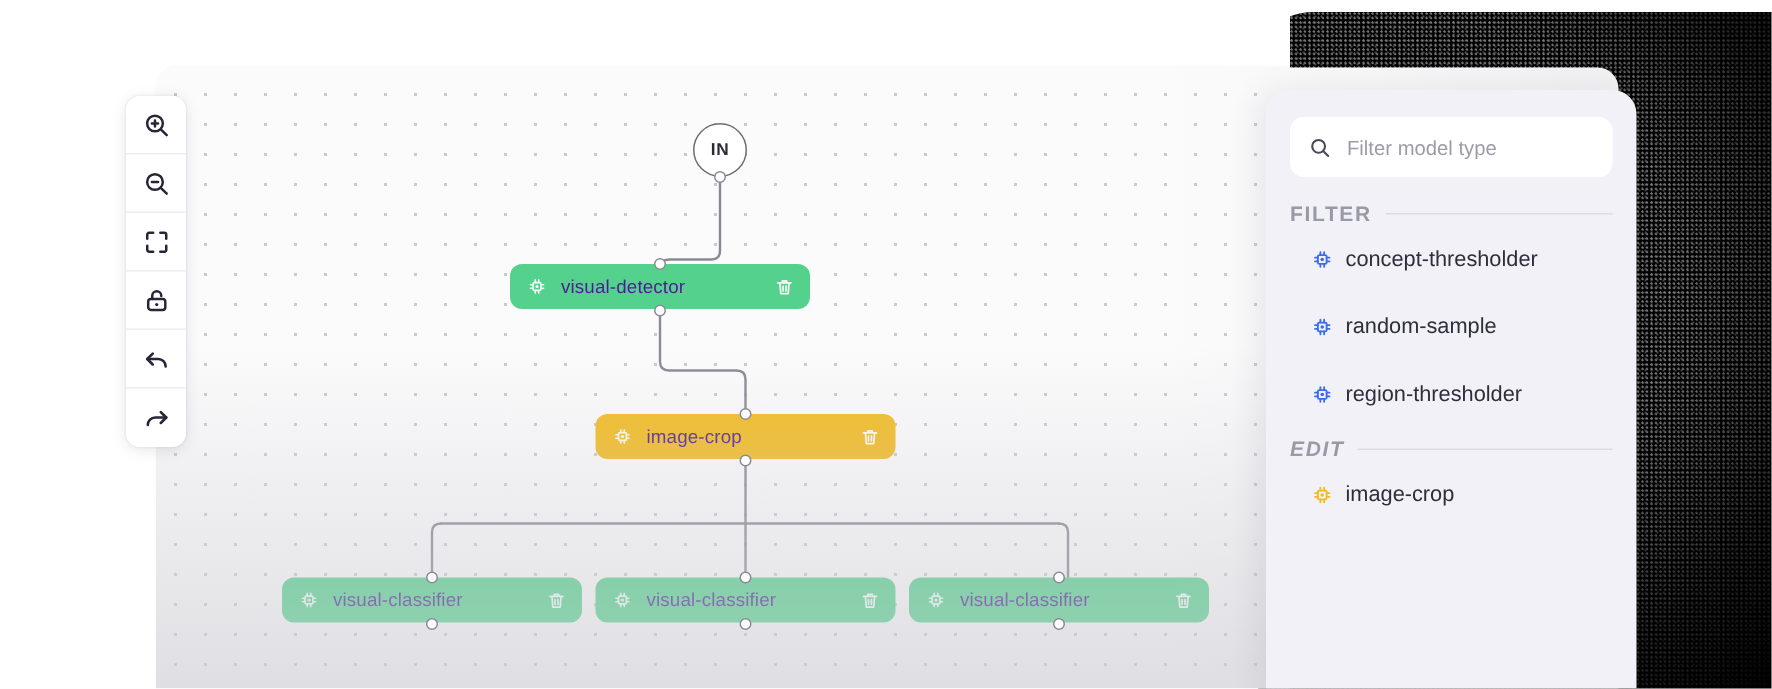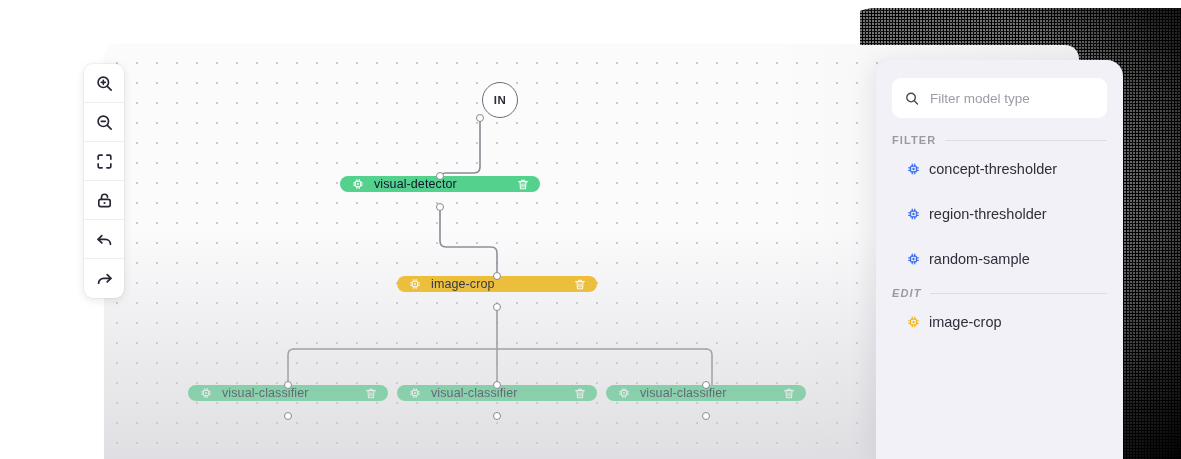--- a/index.html
+++ b/index.html
@@ -63,24 +63,24 @@
     pointer-events: none;
   }
 
   
   .edges { position: absolute; inset: 0; overflow: visible; }
 
   
   .gnode {
     position: absolute;
     display: flex; align-items: center;
-    height: 16px;
+    height: 30px;
     border-radius: 8px;
     padding: 0 10px 0 11px;
-    color: #0f172a;
+    color: #4c1d95;
     font-size: 12.5px;
     user-select: none;
   }
   .gnode .nlabel { flex: 1; margin-left: 9px; letter-spacing: .1px; white-space: nowrap; }
   .gnode .chip { width: 14px; height: 14px; flex: 0 0 14px; opacity: .92; }
   .gnode .trash { width: 14px; height: 15px; flex: 0 0 14px; opacity: .96; cursor: pointer; }
   .green { background: #54d28d; }
   .yellow { background: #f2bb20; }
 
   .port {
@@ -107,21 +107,21 @@
   }
   .tbtn {
     height: 39px; display: flex; align-items: center; justify-content: center;
     border-bottom: 1px solid #eeeef2; cursor: pointer;
   }
   .tbtn:last-child { border-bottom: none; }
   .tbtn svg { display: block; }
 
   
   .model-panel {
-    position: absolute; left: 876px; top: 60px; width: 247px; height: 399px;
+    position: absolute; left: 844px; top: 60px; width: 247px; height: 399px;
     background: #f1f1f7;
     border-radius: 16px 16px 0 0;
     z-index: 7;
     overflow: hidden;
     box-shadow: -6px 0 22px rgba(20,20,45,0.07);
   }
   .search-box {
     position: absolute; left: 16px; top: 18px; width: 215px; height: 40px;
     background: #ffffff; border-radius: 9px;
     display: flex; align-items: center; padding: 0 12px;
@@ -133,21 +133,21 @@
     font-family: "Liberation Sans", sans-serif; font-size: 13.5px; color: #3b3b46;
   }
   .search-input::placeholder { color: #9c9ca8; }
 
   .sec-head {
     display: flex; align-items: center; gap: 9px;
     padding: 0 16px 0 16px;
     margin-top: 4px;
   }
   .sec-head .sec-label {
-    font-size: 11px; letter-spacing: 1.1px; color: #9a9aa6; font-weight: 600; text-align: right;
+    font-size: 14px; letter-spacing: 1.1px; color: #9a9aa6; font-weight: 600; text-align: right;
   }
   .sec-head .sec-rule { flex: 1; height: 1px; background: #dcdce4; }
 
   .mitem {
     display: flex; align-items: center; gap: 8px;
     padding: 0 16px 0 30px; height: 45px; cursor: pointer;
   }
   .mitem .mlabel { font-size: 14.5px; color: #2f2f3c; }
   .mitem svg { flex: 0 0 15px; }
 </style>
@@ -174,21 +174,21 @@
         <path d="M 336,162 L 336,196 Q 336,202 342,202 L 387,202 Q 393,202 393,208 L 393,231"></path>
 
         <path d="M 393,262 L 393,304"></path>
         <path d="M 190,304 L 602,304"></path>
         <path d="M 190,304 Q 184,304 184,310 L 184,340"></path>
         <path d="M 602,304 Q 608,304 608,310 L 608,340"></path>
         <path d="M 393,304 L 393,340"></path>
       </g>
     </svg>
 
-    <div class="in-node" style="left:378px; top:37px;">
+    <div class="in-node" style="left:358px; top:37px;">
       <span>IN</span>
     </div>
     <div class="port" style="left:372px; top:69px;"></div>
 
     <div class="port" style="left:332px; top:127px;"></div>
     <div class="gnode green" style="left:236px; top:131px; width:200px;">
       <svg class="chip" viewBox="0 0 24 24">
         <g fill="none" stroke="#fff" stroke-width="1.9" stroke-linecap="round">
           <rect x="7.5" y="7.5" width="9" height="9" rx="1.6"></rect>
           <circle cx="12" cy="12" r="1.8" fill="#fff" stroke="none"></circle>
@@ -372,32 +372,32 @@
       </div>
 
       <div class="mitem">
         <svg width="16" height="16" viewBox="0 0 24 24">
           <g fill="none" stroke="#3b6cf0" stroke-width="2" stroke-linecap="round">
             <rect x="7.3" y="7.3" width="9.4" height="9.4" rx="1.6"></rect>
             <circle cx="12" cy="12" r="1.9" fill="#3b6cf0" stroke="none"></circle>
             <path d="M10 4.3v3M14 4.3v3M10 16.7v3M14 16.7v3M4.3 10h3M4.3 14h3M16.7 10h3M16.7 14h3"></path>
           </g>
         </svg>
-        <span class="mlabel">region-thresholder</span>
+        <span class="mlabel">random-sample</span>
       </div>
 
       <div class="mitem">
         <svg width="16" height="16" viewBox="0 0 24 24">
           <g fill="none" stroke="#3b6cf0" stroke-width="2" stroke-linecap="round">
             <rect x="7.3" y="7.3" width="9.4" height="9.4" rx="1.6"></rect>
             <circle cx="12" cy="12" r="1.9" fill="#3b6cf0" stroke="none"></circle>
             <path d="M10 4.3v3M14 4.3v3M10 16.7v3M14 16.7v3M4.3 10h3M4.3 14h3M16.7 10h3M16.7 14h3"></path>
           </g>
         </svg>
-        <span class="mlabel">random-sample</span>
+        <span class="mlabel">region-thresholder</span>
       </div>
 
       <div class="sec-head" style="margin-top:6px;font-style:italic;">
         <span class="sec-label">EDIT</span>
         <span class="sec-rule"></span>
       </div>
 
 
       <div class="mitem">
         <svg width="16" height="16" viewBox="0 0 24 24">

